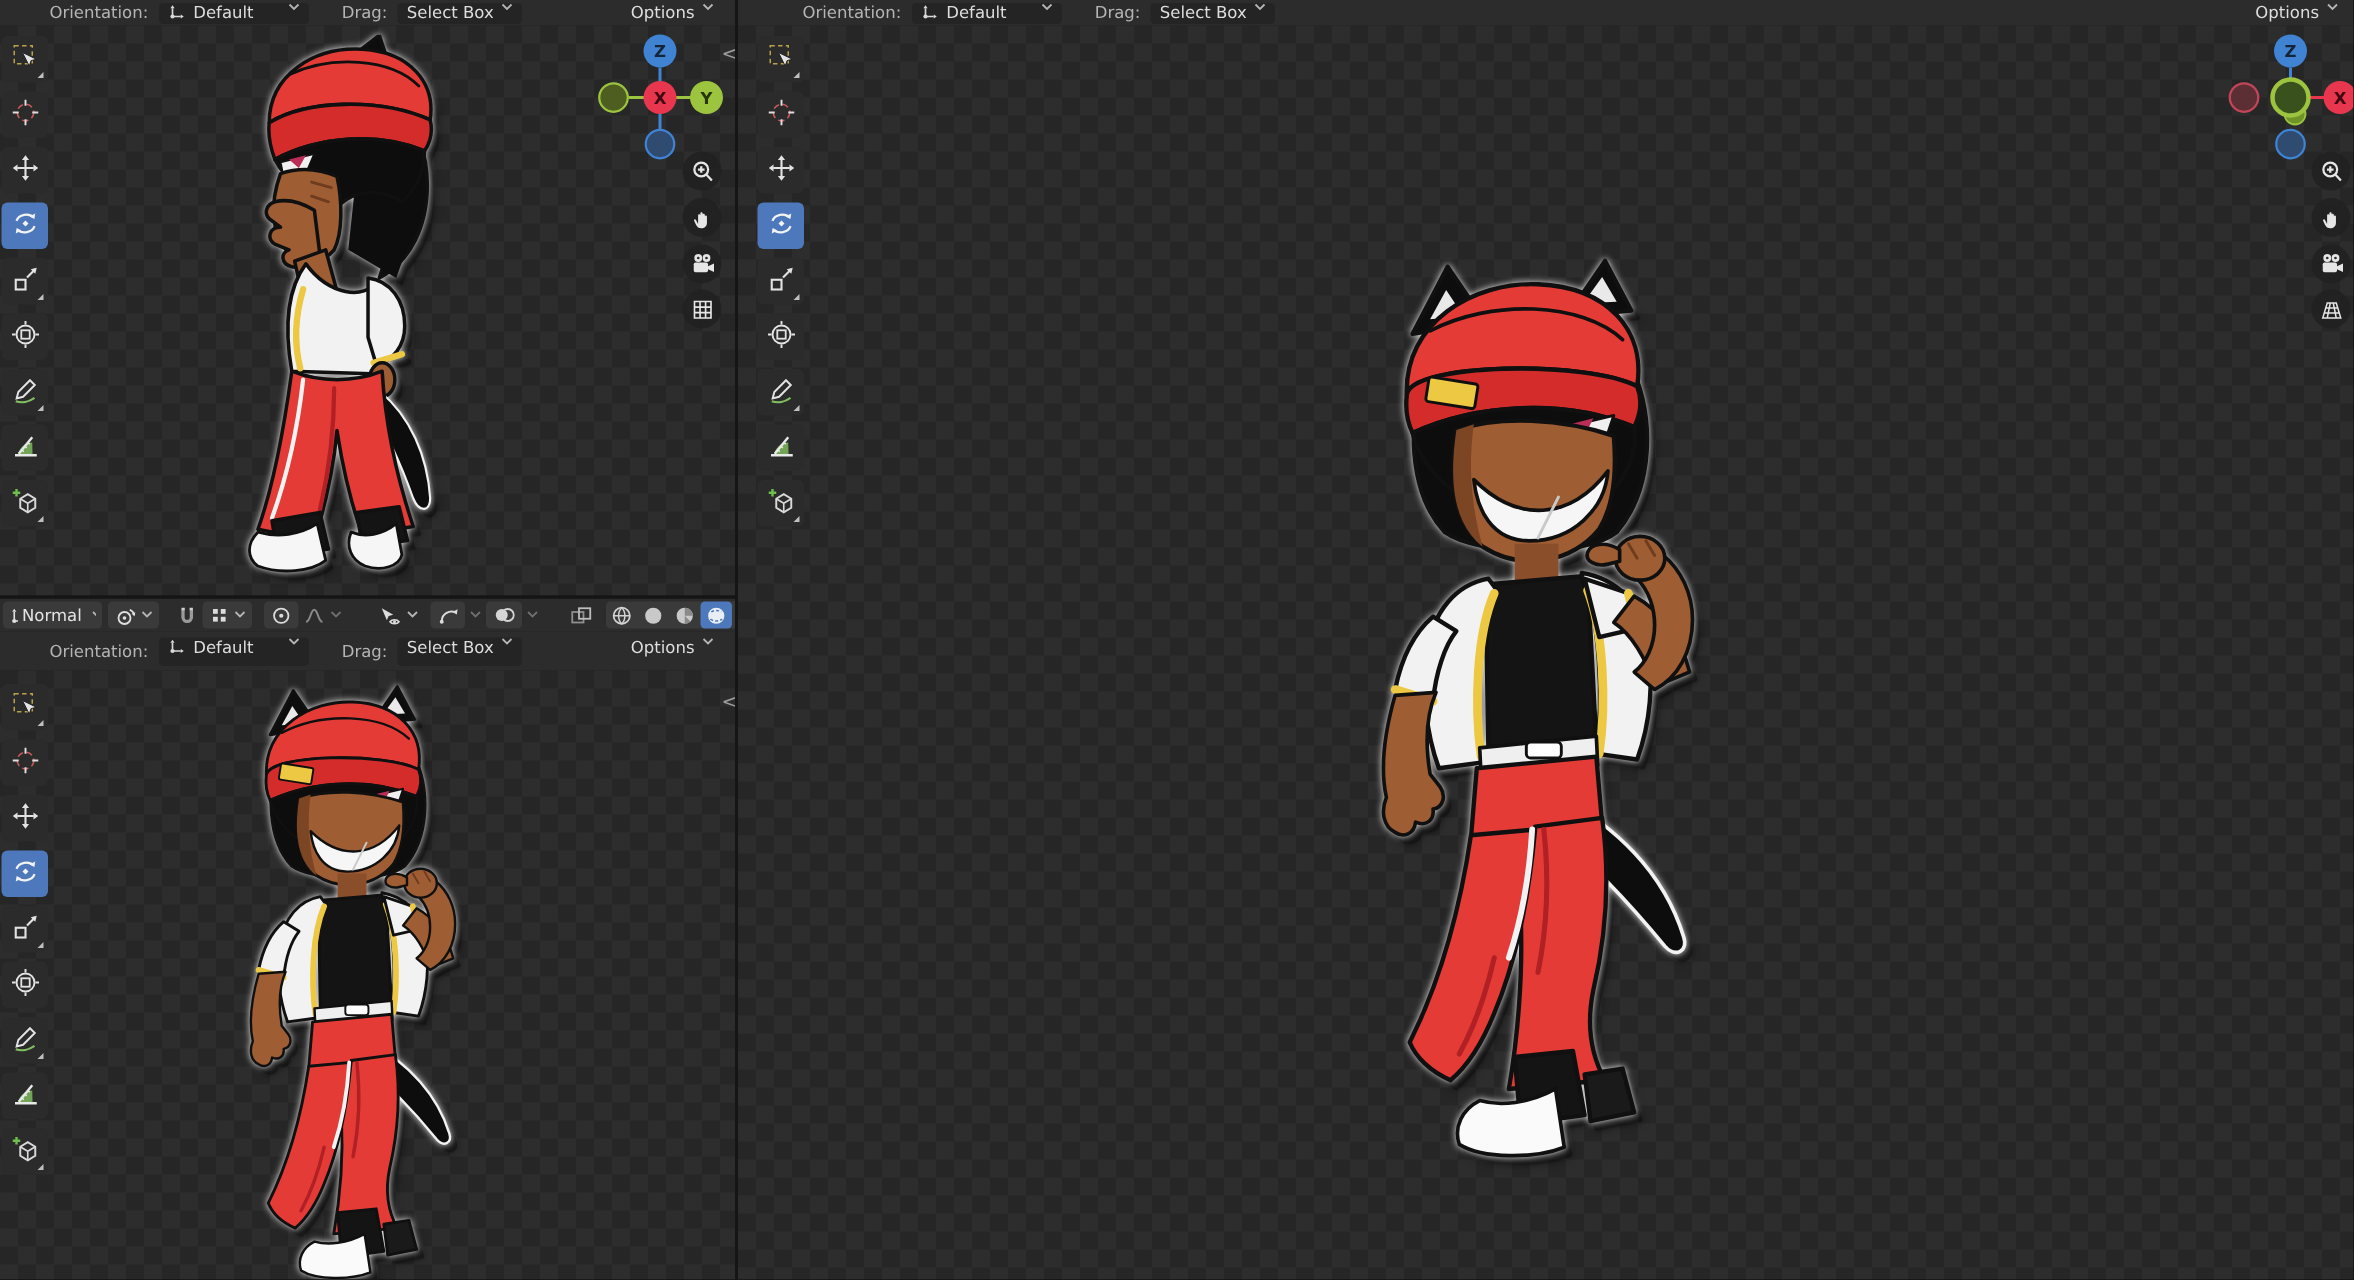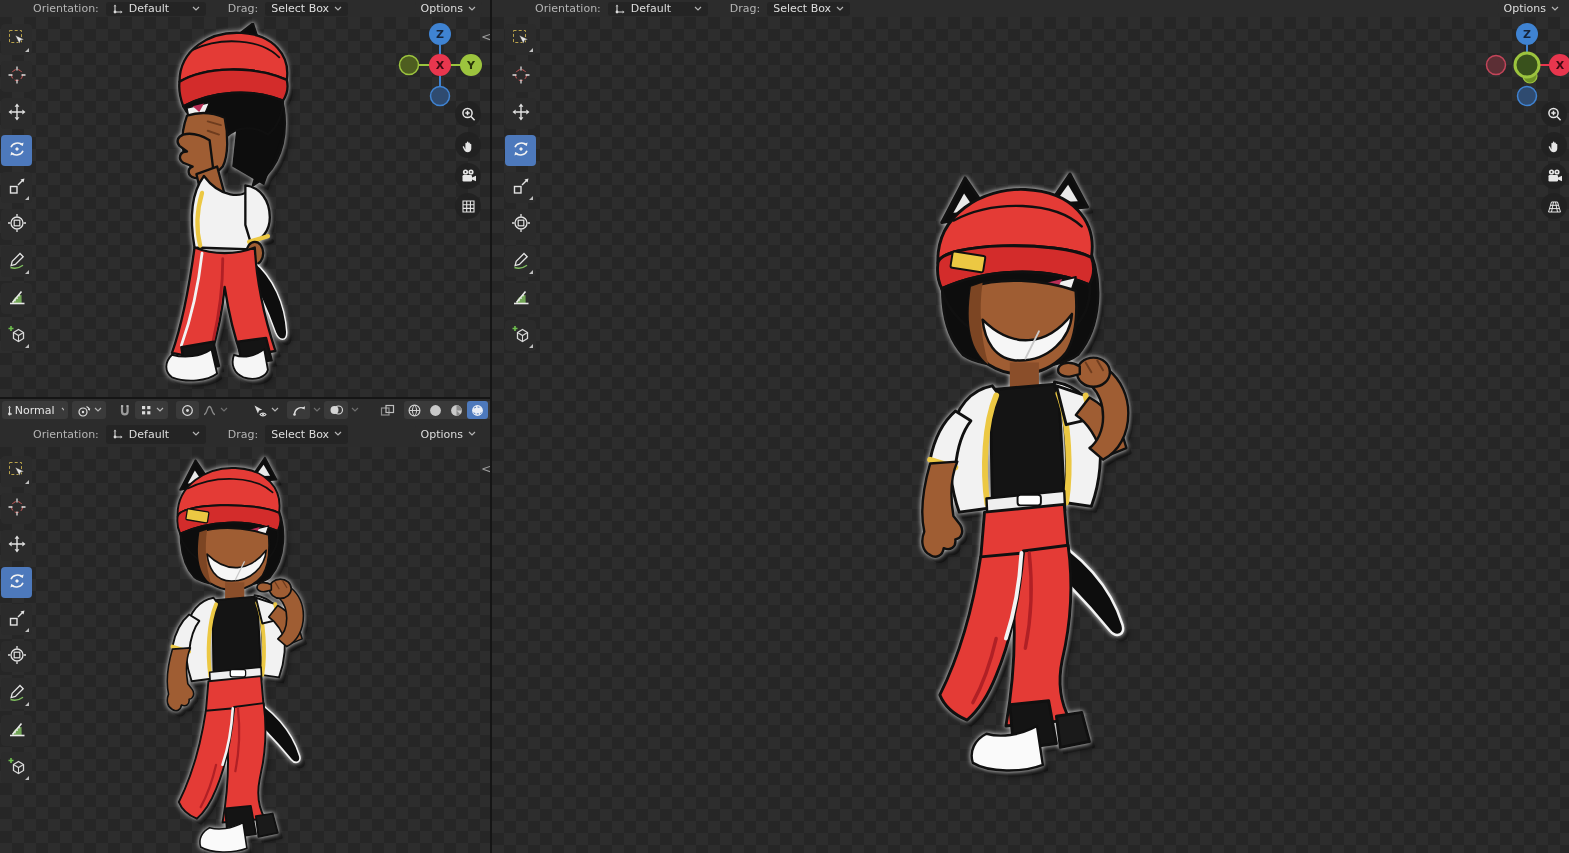--- a/index.html
+++ b/index.html
@@ -13,21 +13,21 @@
   #vp-right{left:492px;top:0;width:1077px;height:853px;}
   .v-divider{position:absolute;left:490px;top:0;width:2px;height:853px;background:#151515;}
   .h-divider{position:absolute;left:0;top:397px;width:490px;height:2px;background:#151515;}
   
   .tool-header{position:absolute;left:0;right:0;top:0;height:17px;background:#2c2c2c;
     display:flex;align-items:center;white-space:nowrap;}
   .tool-header.tall{height:26px;}
   #vp-bottom-left .tool-header{top:22px;}
   .hdr-label{color:#b5b5b5;margin-right:7px;}
   .hdr-btn{background:#242424;border-radius:3px;height:14px;display:inline-flex;
-    align-items:center;gap:5px;padding:0 6px;color:#dedede;cursor:default;}
+    gap:5px;padding:0 6px;color:#dedede;cursor:default;}
   .tool-header.tall .hdr-btn{height:19px;}
   .spacer{flex:1;}
   
   .main-header{position:absolute;left:0;right:0;top:0;height:22px;background:#2c2c2c;
     display:flex;align-items:center;white-space:nowrap;}
   .mh-btn{background:#3a3a3a;border-radius:3px;height:18px;display:inline-flex;
     align-items:center;gap:3px;padding:0 4px;color:#e4e4e4;}
   .mh-plain{display:inline-flex;align-items:center;gap:2px;padding:0 3px;height:18px;}
   .seg-group{display:inline-flex;background:#3a3a3a;border-radius:3px;height:18px;align-items:center;}
   .seg{display:inline-flex;align-items:center;justify-content:center;width:21px;height:18px;border-radius:3px;}

